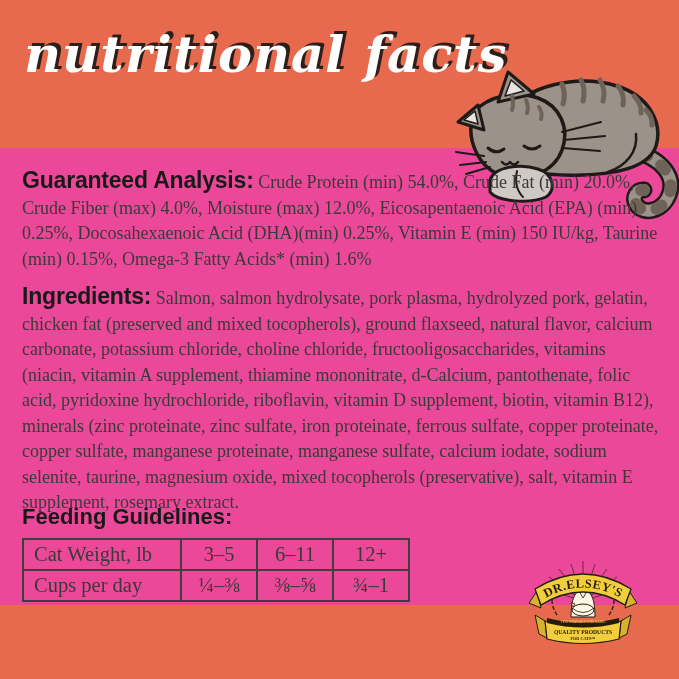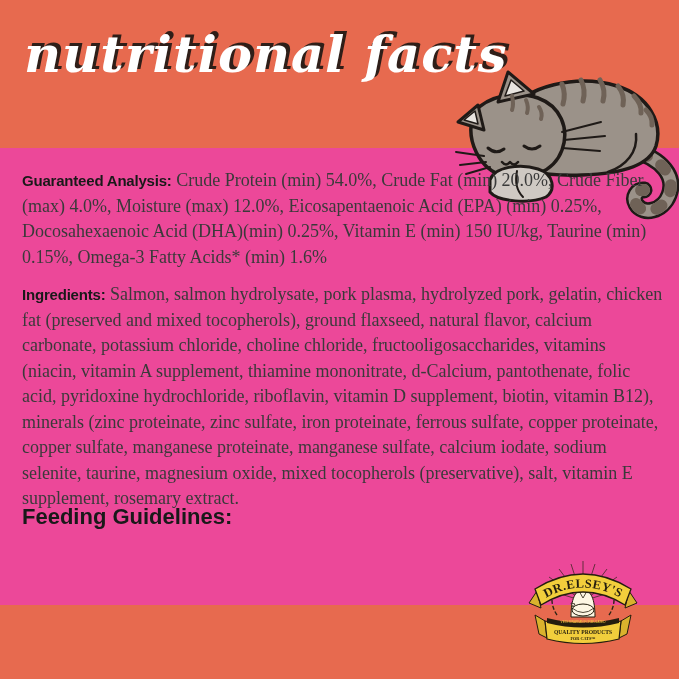--- a/index.html
+++ b/index.html
@@ -10,21 +10,21 @@
   .page-title{position:absolute;left:24px;top:24px;width:420px;
         font-family:"DejaVu Serif",serif;font-style:italic;font-weight:700;
         font-size:51px;letter-spacing:1px;color:#ffffff;
         text-shadow:4px -3px 0 #2f1e18;white-space:nowrap;}
   
   .cat-wrap{position:absolute;left:450px;top:60px;width:229px;height:175px;}
   
   .content{position:absolute;top:168px;left:22px;width:641px;color:#3a3a3a;}
   .para{font-size:18px;line-height:25.5px;margin:0 0 12px 0;}
   .bold-label{font-family:"Liberation Sans",sans-serif;font-weight:700;
-        font-size:15px;color:#191919;letter-spacing:-0.2px;}
+        font-size:23px;color:#191919;letter-spacing:-0.2px;}
   
   .feeding-block{position:absolute;top:504px;left:22px;}
   .feeding-heading{font-family:"Liberation Sans",sans-serif;font-weight:700;
         font-size:22px;color:#191919;margin:0 0 8px 0;}
   table.feeding{border-collapse:collapse;color:#3a3a3a;font-size:20.5px;}
   table.feeding td{border:2px solid #3e3e3e;height:27px;padding:1px 6px;
         text-align:center;min-width:62px;}
   table.feeding td.rowlabel{width:140px;text-align:left;padding-left:10px;}
   
   .bottom-band{position:absolute;bottom:0;left:0;width:679px;height:74px;background:#E76A4F;}
@@ -92,20 +92,36 @@
   </div>
 
   <div class="content">
     <p class="para"><span class="bold-label">Guaranteed Analysis:</span><span> Crude Protein (min) 54.0%, Crude Fat (min) 20.0%, Crude Fiber (max) 4.0%, Moisture (max) 12.0%, Eicosapentaenoic Acid (EPA) (min) 0.25%, Docosahexaenoic Acid (DHA)(min) 0.25%, Vitamin E (min) 150 IU/kg, Taurine (min) 0.15%, Omega-3 Fatty Acids* (min) 1.6%</span></p>
 
     <p class="para"><span class="bold-label">Ingredients:</span><span> Salmon, salmon hydrolysate, pork plasma, hydrolyzed pork, gelatin, chicken fat (preserved and mixed tocopherols), ground flaxseed, natural flavor, calcium carbonate, potassium chloride, choline chloride, fructooligosaccharides, vitamins (niacin, vitamin A supplement, thiamine mononitrate, d-Calcium, pantothenate, folic acid, pyridoxine hydrochloride, riboflavin, vitamin D supplement, biotin, vitamin B12), minerals (zinc proteinate, zinc sulfate, iron proteinate, ferrous sulfate, copper proteinate, copper sulfate, manganese proteinate, manganese sulfate, calcium iodate, sodium selenite, taurine, magnesium oxide, mixed tocopherols (preservative), salt, vitamin E supplement, rosemary extract.</span></p>
   </div>
 
   <div class="feeding-block">
     <div class="feeding-heading">Feeding Guidelines:</div>
+    <table class="feeding">
+      <tbody>
+        <tr>
+          <td class="rowlabel">Cat Weight, lb</td>
+          <td>3–5</td>
+          <td>6–11</td>
+          <td>12+</td>
+        </tr>
+        <tr>
+          <td class="rowlabel">Cups per day</td>
+          <td>¼–⅜</td>
+          <td>⅜–⅝</td>
+          <td>¾–1</td>
+        </tr>
+      </tbody>
+    </table>
   </div>
 
   <div class="bottom-band"></div>
 
   <div class="logo-wrap">
     <svg width="114" height="92" viewBox="0 0 112 92" xmlns="http://www.w3.org/2000/svg">
 
       <g stroke="#2a2415" stroke-width="0.7">
         <path d="M 56 44 L 22 20"></path>
           <path d="M 56 44 L 32 12"></path>

